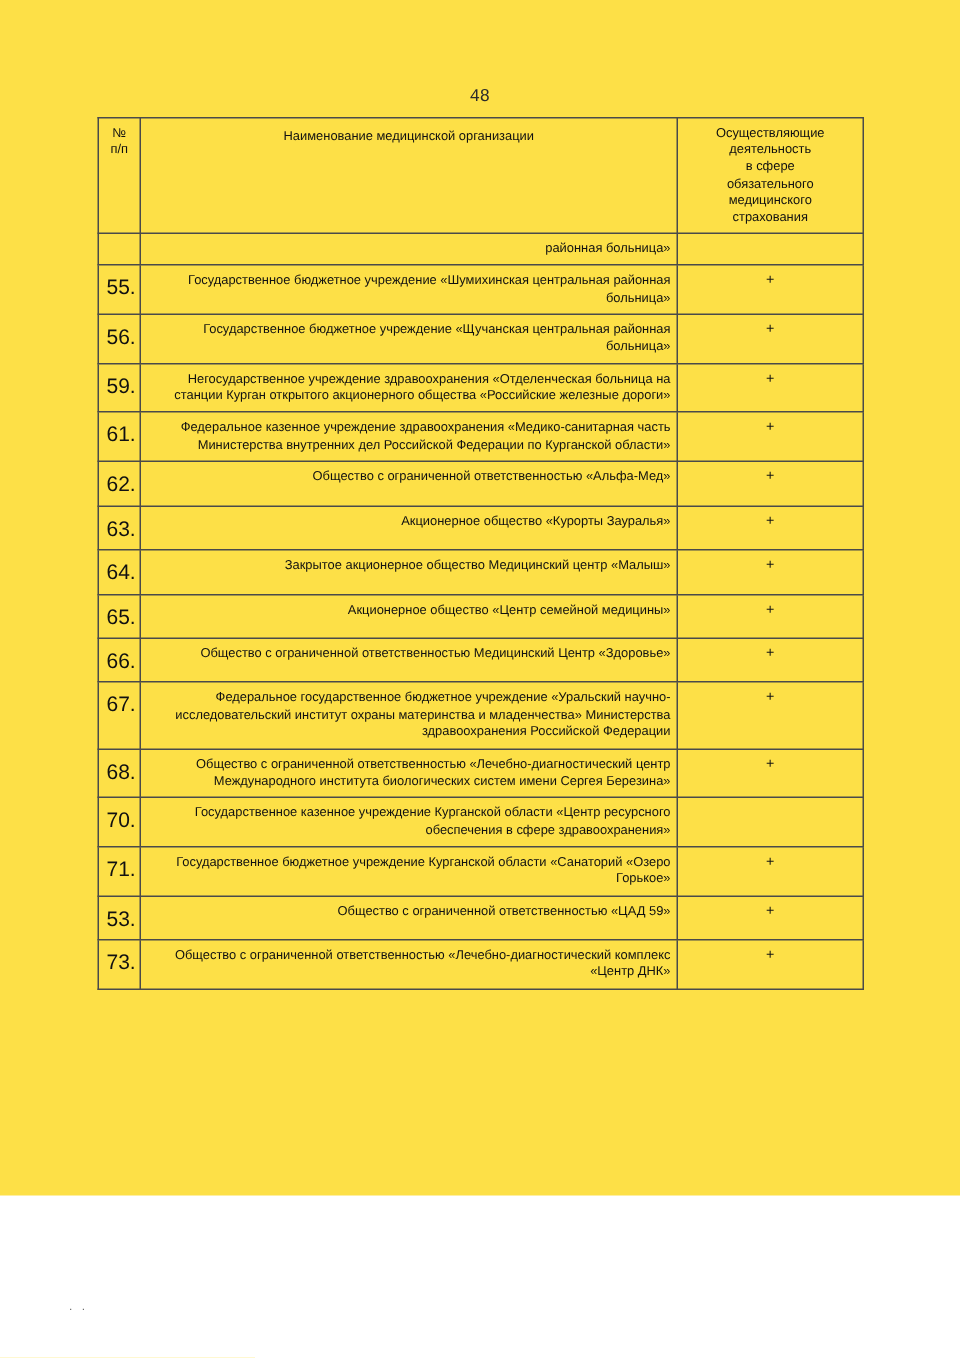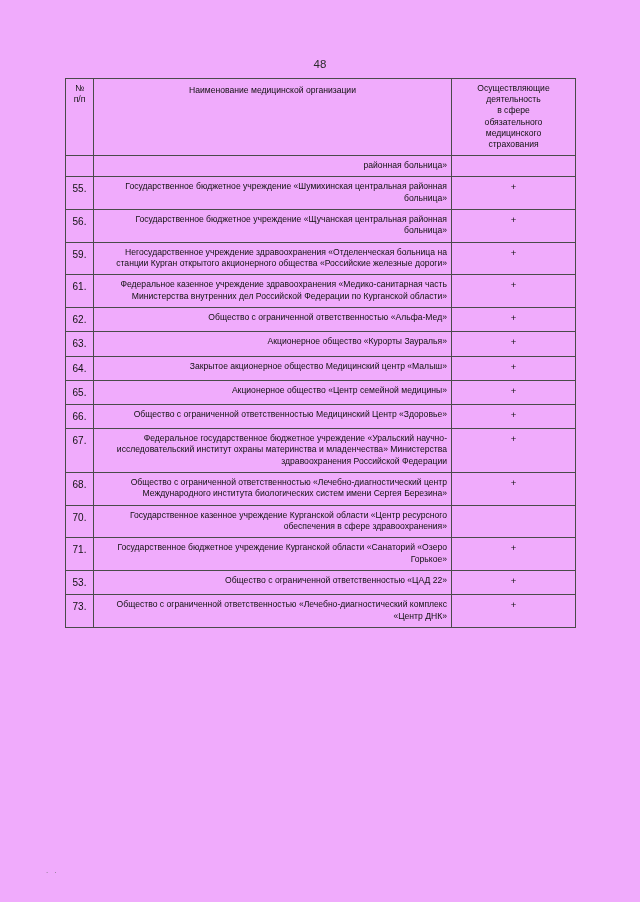--- a/index.html
+++ b/index.html
@@ -13,22 +13,22 @@
     font-family: "Liberation Sans", sans-serif;
     color: #1a1a1a;
     position: relative;
     overflow: hidden;
   }
   .page {
     position: absolute;
     left: 0;
     top: 0;
     width: 640px;
-    height: 902px;
-    background: #f0abfc;
+    height: 797px;
+    background: #fde047;
   }
   .page-number {
     position: absolute;
     top: 58px;
     left: 0;
     width: 640px;
     text-align: center;
     font-size: 11.5px;
     color: #2b2b2b;
     letter-spacing: 0.2px;
@@ -63,23 +63,22 @@
   thead td.h-num {
     line-height: 1.25;
   }
   thead td.h-name {
     padding-top: 6px;
   }
   thead td.h-oms {
     line-height: 1.3;
   }
   td.num {
-    text-align: center;
     padding-top: 5px;
-    font-size: 10px;
+    font-size: 14px;
   }
   td.name {
     text-align: right;
     padding-left: 6px;
     padding-right: 4px;
     hyphens: manual;
   }
   td.oms {
     text-align: center;
     font-size: 9.5px;
@@ -193,21 +192,21 @@
           <td class="name">Государственное казенное учреждение Курганской области «Центр ресурсного обеспечения в сфере здравоохранения»</td>
           <td class="oms"></td>
         </tr>
         <tr>
           <td class="num">71.</td>
           <td class="name">Государственное бюджетное учреждение Курганской области «Санаторий «Озеро Горькое»</td>
           <td class="oms">+</td>
         </tr>
         <tr>
           <td class="num">53.</td>
-          <td class="name">Общество с ограниченной ответственностью «ЦАД 22»</td>
+          <td class="name">Общество с ограниченной ответственностью «ЦАД 59»</td>
           <td class="oms">+</td>
         </tr>
         <tr>
           <td class="num">73.</td>
           <td class="name">Общество с ограниченной ответственностью «Лечебно-диагностический комплекс «Центр ДНК»</td>
           <td class="oms">+</td>
         </tr>
       </tbody>
   </table>
 

